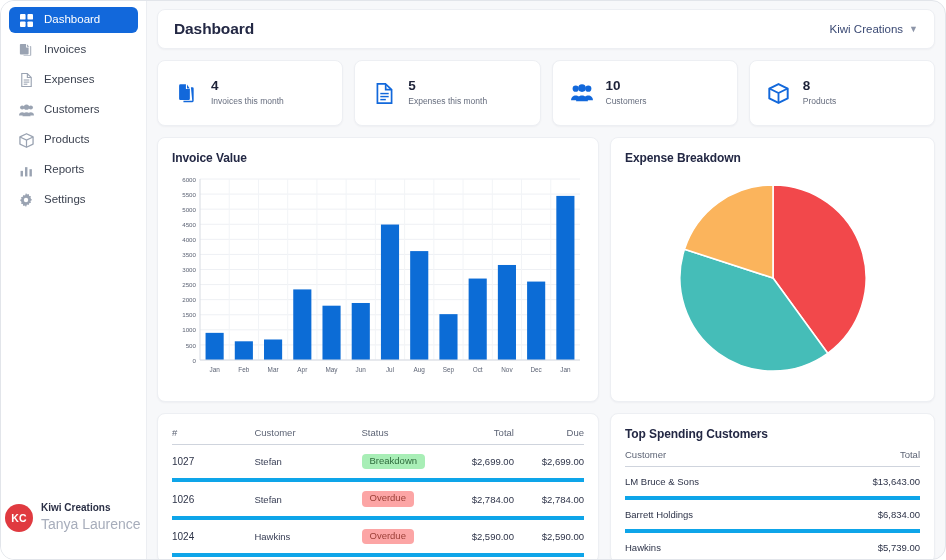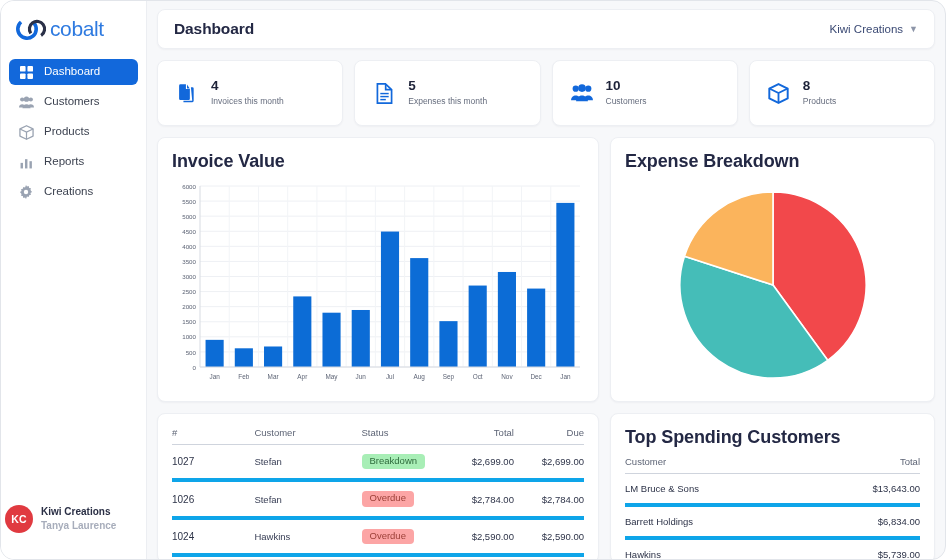--- a/index.html
+++ b/index.html
@@ -102,21 +102,21 @@
     font-size: 10.5px;
     font-weight: bold;
     display: flex;
     align-items: center;
     justify-content: center;
     flex: 0 0 28px;
     letter-spacing: 0.2px;
   }
   .side-user-text { margin-left: 8px; line-height: 1.25; }
   .side-user-name { font-size: 10px; font-weight: bold; color: #2a2f45; }
-  .side-user-sub { font-size: 10px; color: #a7adbb; margin-top: 1px; font-weight: bold; }
+  .side-user-sub { font-size: 14px; color: #a7adbb; margin-top: 1px; }
 
   
   #main {
     flex: 1 1 auto;
     height: 100%;
     padding: 8px 10px 0 10px;
     overflow: hidden;
   }
 
   .card {
@@ -190,21 +190,21 @@
     display: flex;
     gap: 11px;
     margin-bottom: 11px;
     height: 265px;
   }
   .chart-card { padding: 13px 14px 8px 14px; position: relative; }
   #invoice-value-card { flex: 0 0 442px; }
   #expense-breakdown-card { flex: 1 1 auto; }
 
   .card-title {
-    font-size: 18px;
+    font-size: 12px;
     font-weight: bold;
     color: #232844;
     margin-bottom: 8px;
     letter-spacing: -0.1px;
   }
 
   .barchart-area { position: relative; height: 205px; }
   .bar-svg { display: block; }
 
   .pie-area {
@@ -255,45 +255,58 @@
   .badge-approved { background: #a8eeb6; color: #2f6b3d; }
   .badge-overdue { background: #fca5a5; color: #9c4038; }
 </style>
 </head>
 <body>
 
 <div id="app">
 
   <aside id="sidebar">
 
-    <div class="logo-wrap">
-      <span class="logo-mark">
-        <svg width="34" height="26" viewBox="0 0 34 26">
-          <circle cx="12" cy="13" r="9.2" fill="none" stroke="#1268db" stroke-width="3.6" stroke-dasharray="43 20" transform="rotate(-40 12 13)"></circle>
-          <circle cx="22" cy="13" r="7.6" fill="none" stroke="#2b3148" stroke-width="3.2" stroke-dasharray="36 16" transform="rotate(145 22 13)"></circle>
-        </svg>
-      </span>
-      <span class="logo-text">cobalt</span>
-    </div>
 
     <nav class="nav">
 
       <div class="nav-item active">
         <span class="nav-icon">
           <svg width="13" height="13" viewBox="0 0 14 14">
             <rect x="0" y="0" width="6" height="6" rx="1"></rect>
             <rect x="8" y="0" width="6" height="6" rx="1"></rect>
             <rect x="0" y="8" width="6" height="6" rx="1"></rect>
             <rect x="8" y="8" width="6" height="6" rx="1"></rect>
           </svg>
         </span>
         <span class="nav-label">Dashboard</span>
       </div>
 
-
+      <div class="nav-item">
+        <span class="nav-icon">
+          <svg width="14" height="14" viewBox="0 0 16 16">
+            <path d="M2 1h6l0 4 3 0v7a1 1 0 0 1-1 1H2a1 1 0 0 1-1-1V2a1 1 0 0 1 1-1z"></path>
+            <path d="M9 1.3 11.8 4.2H9z"></path>
+            <path d="M12.5 3.4H13a1 1 0 0 1 1 1v9.2a1 1 0 0 1-1 1H5.2v-1h7.3z" opacity="0.75"></path>
+          </svg>
+        </span>
+        <span class="nav-label">Invoices</span>
+      </div>
+
+      <div class="nav-item">
+        <span class="nav-icon">
+          <svg width="13" height="14" viewBox="0 0 14 16">
+            <path d="M1.6 0.6h6.2L12.4 5v10.4H1.6z" fill="none" stroke="#9aa3b2" stroke-width="1.3"></path>
+            <path d="M8 0.9v4.2h4.1" fill="none" stroke="#9aa3b2" stroke-width="1.3"></path>
+            <rect x="3.8" y="7.4" width="6.4" height="1.2"></rect>
+            <rect x="3.8" y="9.8" width="6.4" height="1.2"></rect>
+            <rect x="3.8" y="12.2" width="4.2" height="1.2"></rect>
+          </svg>
+        </span>
+        <span class="nav-label">Expenses</span>
+      </div>
 
       <div class="nav-item">
         <span class="nav-icon">
           <svg width="15" height="13" viewBox="0 0 17 14">
             <circle cx="3.6" cy="3.6" r="2.4"></circle>
             <circle cx="13.4" cy="3.6" r="2.4"></circle>
             <circle cx="8.5" cy="3.2" r="3"></circle>
             <path d="M0 12.6c0-2.2 1.7-3.6 3.6-3.6s3.6 1.4 3.6 3.6z"></path>
             <path d="M9.8 12.6c0-2.2 1.7-3.6 3.6-3.6S17 10.4 17 12.6z"></path>
             <path d="M3.9 13.4c0-2.6 2.1-4.4 4.6-4.4s4.6 1.8 4.6 4.4z"></path>
@@ -323,21 +336,21 @@
         <span class="nav-label">Reports</span>
       </div>
 
       <div class="nav-item">
         <span class="nav-icon">
           <svg width="14" height="14" viewBox="0 0 16 16">
             <path d="M8 0l1.1 1.8 2-.6.5 2.1 2.1.5-.6 2L14.9 8l-1.8 1.2.6 2-2.1.5-.5 2.1-2-.6L8 16l-1.1-1.8-2 .6-.5-2.1-2.1-.5.6-2L1.1 8l1.8-1.2-.6-2 2.1-.5.5-2.1 2 .6z"></path>
             <circle cx="8" cy="8" r="2.5" fill="#ffffff"></circle>
           </svg>
         </span>
-        <span class="nav-label">Creations</span>
+        <span class="nav-label">Settings</span>
       </div>
 
     </nav>
 
     <div class="side-user">
       <div class="avatar">KC</div>
       <div class="side-user-text">
         <div class="side-user-name">Kiwi Creations</div>
         <div class="side-user-sub">Tanya Laurence</div>
       </div>

